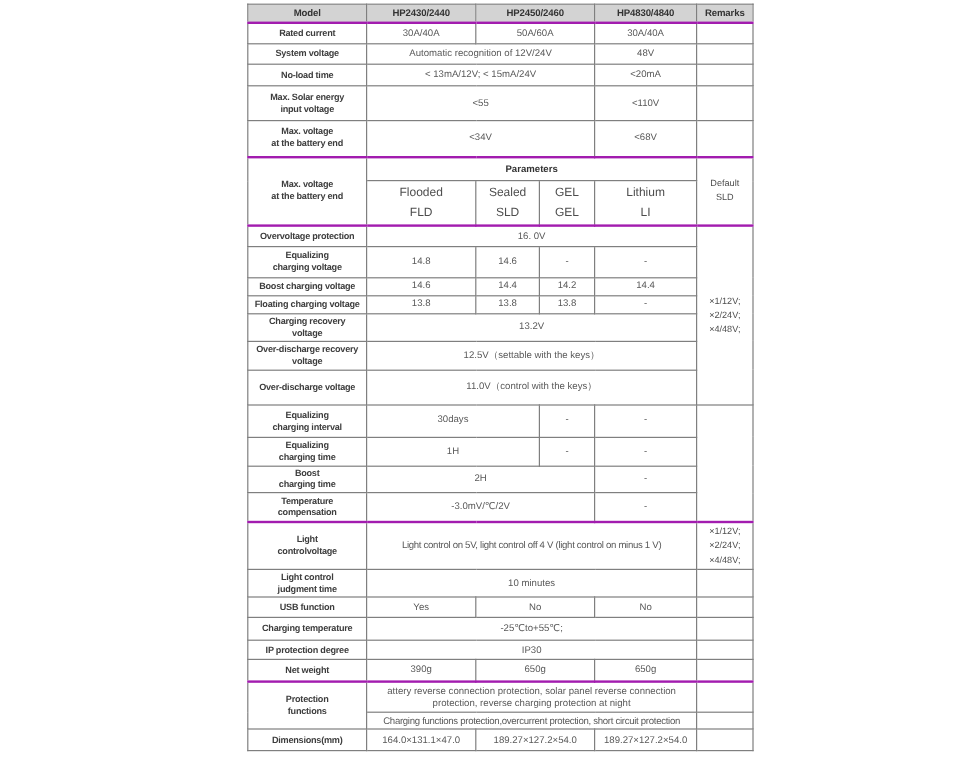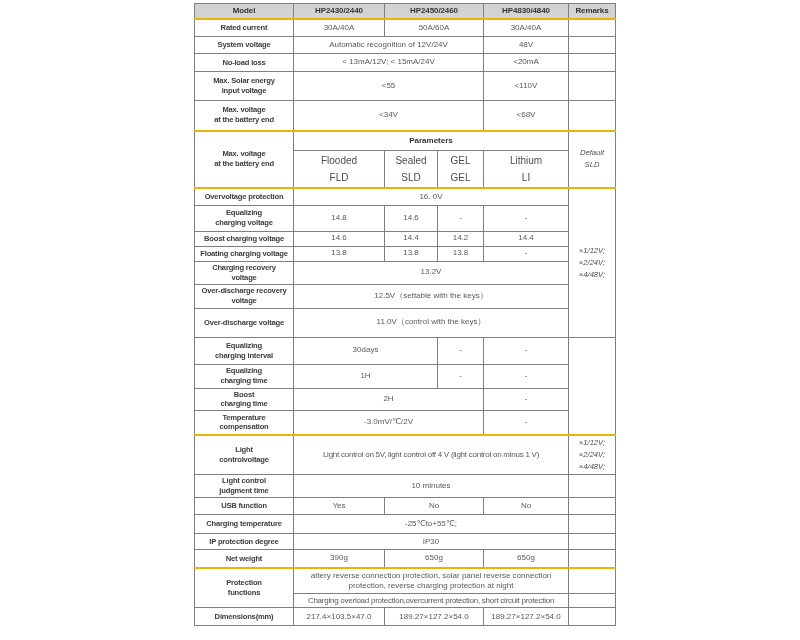--- a/index.html
+++ b/index.html
@@ -3,44 +3,44 @@
 <meta charset="utf-8">
 <style>
   html,body { margin:0; padding:0; background:#ffffff; }
   body {
     width:800px; height:640px; overflow:hidden;
     font-family:"Liberation Sans","DejaVu Sans",sans-serif;
   }
   .page { position:relative; width:800px; height:640px; background:#ffffff; }
 
   table.spec {
-    position:absolute; left:194px; top:3px; width:421px;
+    position:absolute; left:206px; top:3px; width:421px;
     border-collapse:collapse; table-layout:fixed;
   }
   .spec th, .spec td {
     border:1px solid #7f7f7f;
     padding:1px 2px;
     text-align:center;
     vertical-align:middle;
     white-space:pre-line;
     overflow:hidden;
   }
   .spec th {
     background:#d3d3d3;
     font-size:8px; font-weight:bold; color:#333333; letter-spacing:-0.1px;
   }
   td.lbl {
     font-size:7.6px; font-weight:bold; color:#3d3d3d;
     letter-spacing:-0.2px; line-height:1.3;
   }
   td.val { font-size:8px; color:#595959; line-height:1.3; }
   td.sub { font-size:10px; color:#4d4d4d; line-height:1.7; }
-  td.rem { font-size:7.6px; color:#4d4d4d; line-height:1.55;font-style:italic; }
+  td.rem { font-size:7.6px; color:#4d4d4d; line-height:1.55; }
   td.ttl { font-size:8px; font-weight:bold; color:#333333; }
-  tr.sep td { border-top:2px solid #eab308; }
+  tr.sep td { border-top:2px solid #a21caf; }
   .vt { vertical-align:top; padding-top:2px;margin-top:23px; }
   .left { text-align:left; }
   .fit { font-size:7.4px; letter-spacing:-0.25px;margin-left:40px; }
 </style>
 </head>
 <body>
 
 <div class="page">
   <table class="spec">
     <colgroup>
@@ -70,21 +70,21 @@
     </tr>
 
     <tr style="height:17px">
       <td class="lbl">System voltage</td>
       <td class="val" colspan="3">Automatic recognition of 12V/24V</td>
       <td class="val">48V</td>
       <td class="val"></td>
     </tr>
 
     <tr style="height:18px">
-      <td class="lbl">No-load loss</td>
+      <td class="lbl">No-load time</td>
       <td class="val" colspan="3">&lt; 13mA/12V; &lt; 15mA/24V</td>
       <td class="val">&lt;20mA</td>
       <td class="val"></td>
     </tr>
 
     <tr style="height:29px">
       <td class="lbl">Max. Solar energy
 input voltage</td>
       <td class="val" colspan="3">&lt;55</td>
       <td class="val">&lt;110V</td>
@@ -244,26 +244,26 @@
     </tr>
 
     <tr class="sep" style="height:26px">
       <td class="lbl" rowspan="2">Protection
 functions</td>
       <td class="val" colspan="4">attery reverse connection protection, solar panel reverse connection protection, reverse charging protection at night</td>
       <td class="val"></td>
     </tr>
 
     <tr style="height:14px">
-      <td class="val fit" colspan="4">Charging overload protection,overcurrent protection, short circuit protection</td>
+      <td class="val fit" colspan="4">Charging functions protection,overcurrent protection, short circuit protection</td>
       <td class="val"></td>
     </tr>
 
     <tr style="height:18px">
       <td class="lbl">Dimensions(mm)</td>
-      <td class="val">217.4×103.5×47.0</td>
+      <td class="val">164.0×131.1×47.0</td>
       <td class="val" colspan="2">189.27×127.2×54.0</td>
       <td class="val">189.27×127.2×54.0</td>
       <td class="val"></td>
     </tr>
   </tbody>
     </table>
 </div>
 
 </body></html>

